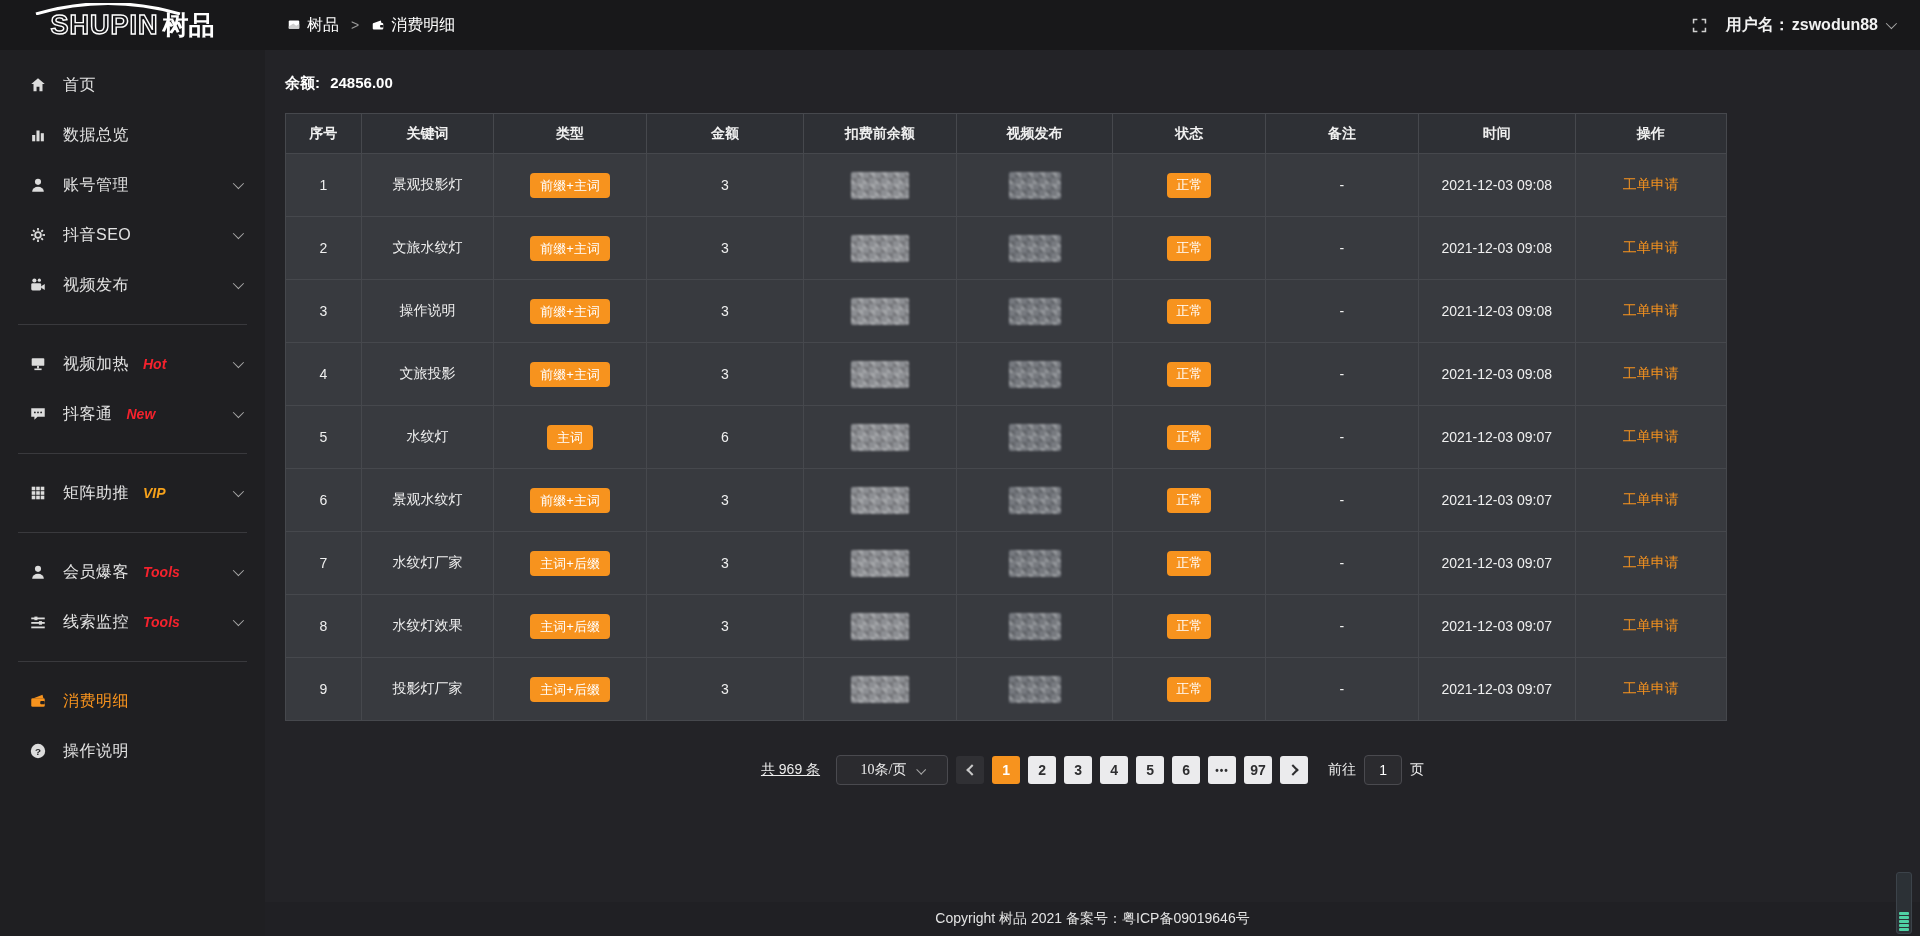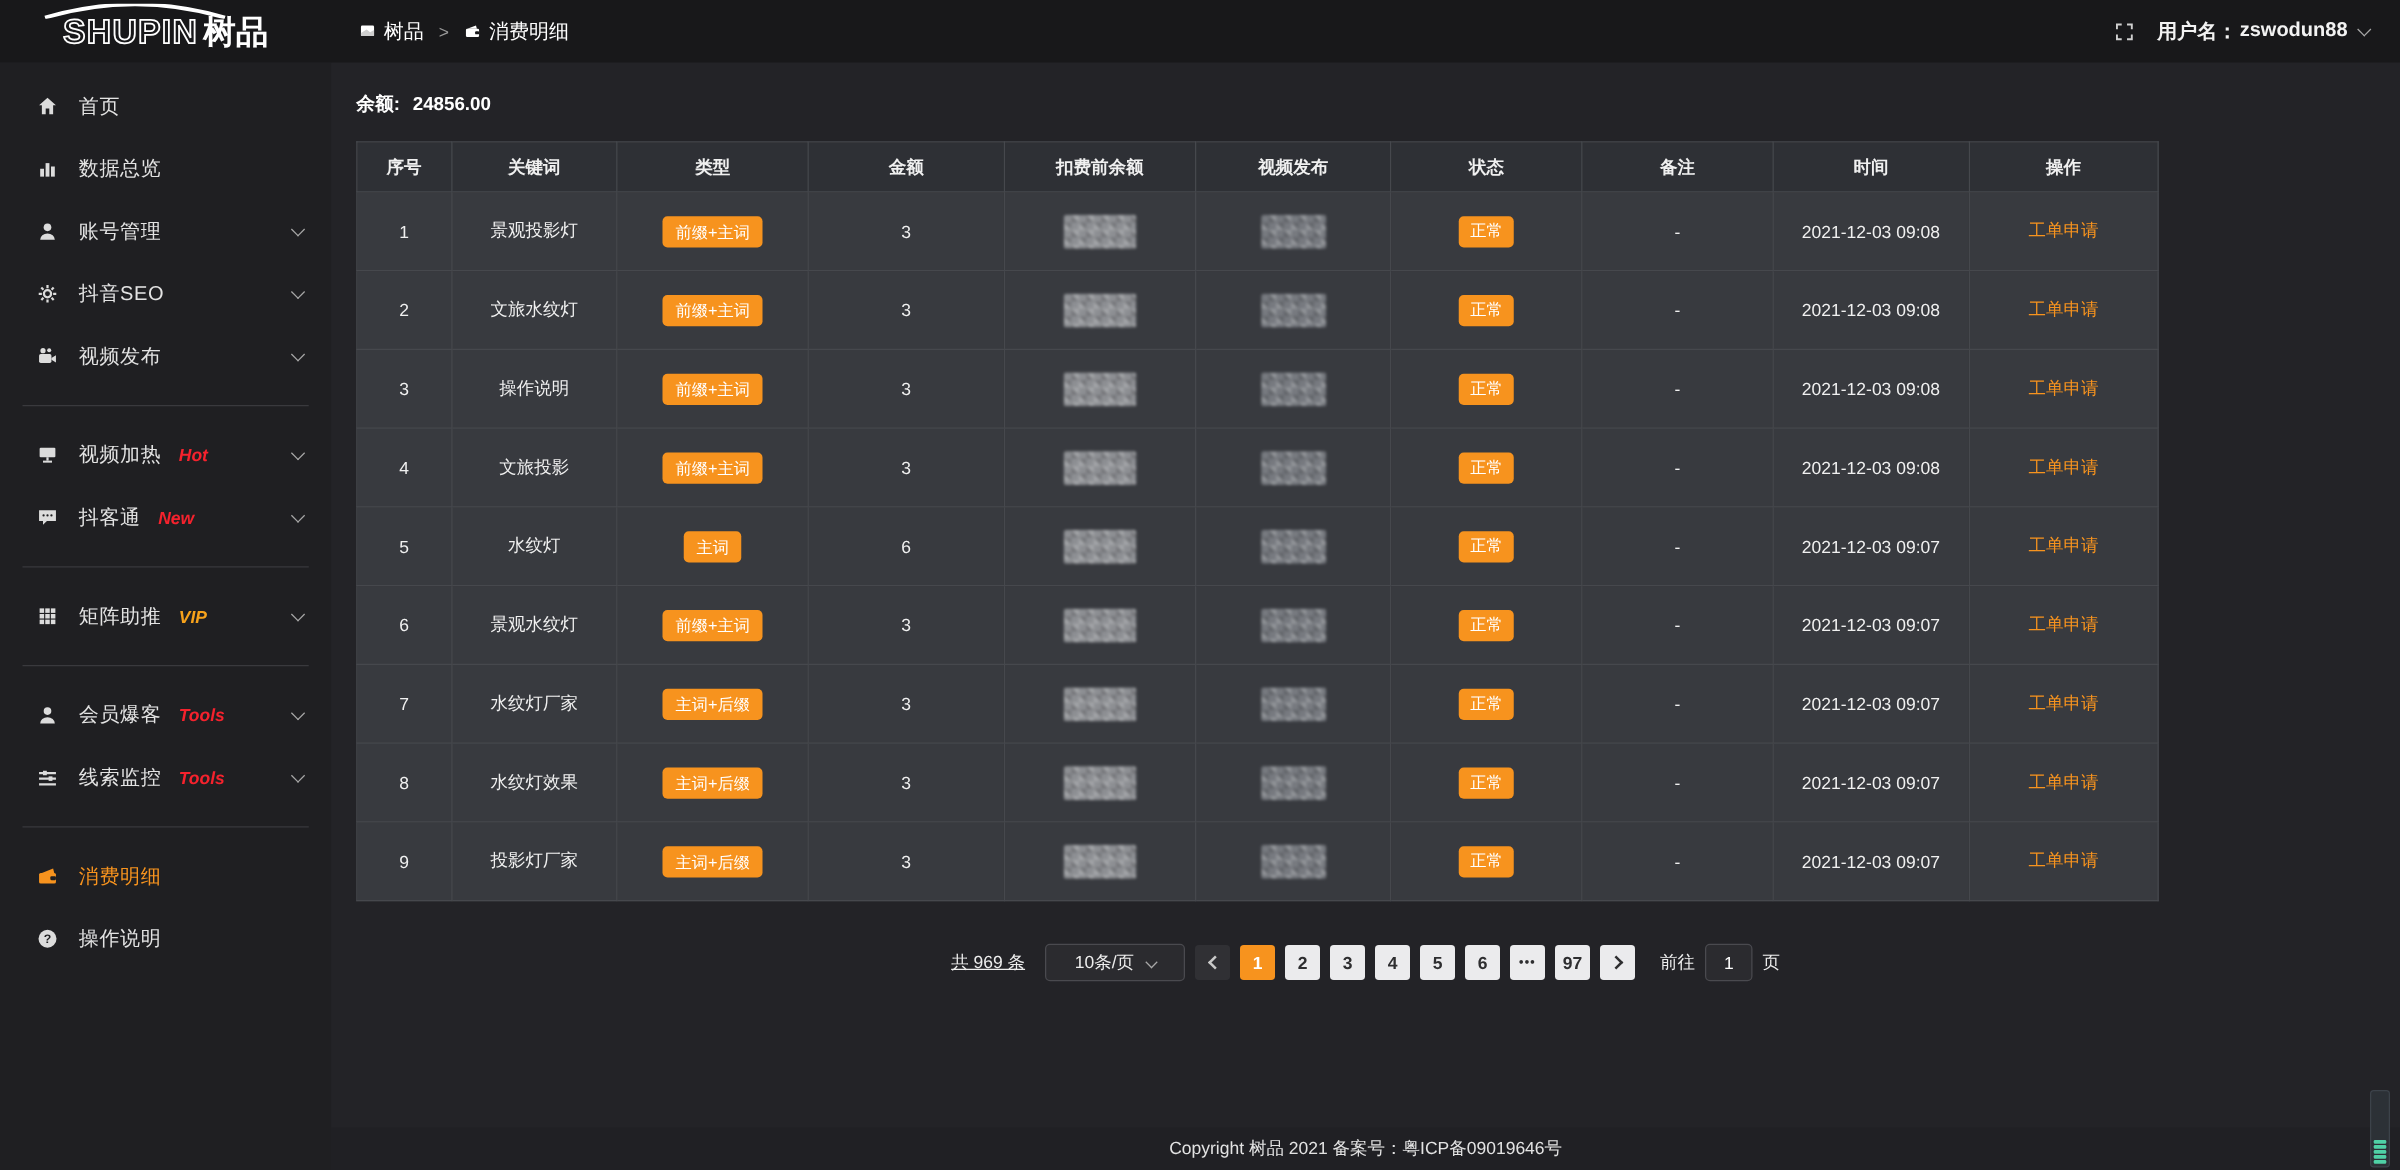--- a/index.html
+++ b/index.html
@@ -51,21 +51,21 @@
   .mosaic { width:58px; height:27px; margin:0 auto; border-radius:2px; opacity:.9; filter:blur(1.2px);
     background-color:#97999d;
     background-image:linear-gradient(45deg, rgba(255,255,255,.25) 25%, transparent 25%, transparent 75%, rgba(255,255,255,.25) 75%),
                      linear-gradient(45deg, rgba(0,0,0,.18) 25%, transparent 25%, transparent 75%, rgba(0,0,0,.18) 75%);
     background-size:12px 12px; background-position:0 0, 6px 6px; }
   .mosaic.after { background-color:#7e8187; width:52px; }
 
   
   .pagination { display:flex; align-items:center; justify-content:center; gap:8px; margin-top:34px; font-size:14px; color:#ededed; }
   .pg-total { margin-right:8px;text-decoration:underline; }
-  .pg-select { display:flex; align-items:center; justify-content:center; gap:10px; width:112px; height:30px; background:#2b2b2f; border:1px solid #4a4a4f; border-radius:4px; cursor:pointer; }
+  .pg-select { display:flex; align-items:center; justify-content:center; gap:10px; width:112px; height:30px; background:#2b2b2f; border:1px solid #4a4a4f; border-radius:4px; cursor:pointer;font-family:Liberation Serif, serif; }
   .pg-select .chev { transform:rotate(45deg) translateY(-1px); width:7px; height:7px; }
   .pg-btn { min-width:28px; height:28px; display:flex; align-items:center; justify-content:center; border-radius:3px; background:#ebebed; color:#2e2e30; font-size:14px; font-weight:700; cursor:pointer; }
   .pg-btn.dark { background:#303034; color:#c9c9c9; }
   .pg-btn.active { background:#f7931e; color:#fff; }
   .pg-arrow { display:inline-block; width:8px; height:8px; border-right:2px solid currentColor; border-bottom:2px solid currentColor; }
   .pg-arrow.left { transform:rotate(135deg); margin-left:3px; }
   .pg-arrow.right { transform:rotate(-45deg); margin-right:3px; }
   .pg-goto { display:flex; align-items:center; gap:8px; margin-left:12px; }
   .goto-input { width:38px; height:30px; background:#2b2b2f; border:1px solid #4a4a4f; border-radius:4px; color:#fff; text-align:center; font-size:14px; font-family:inherit; }
 

